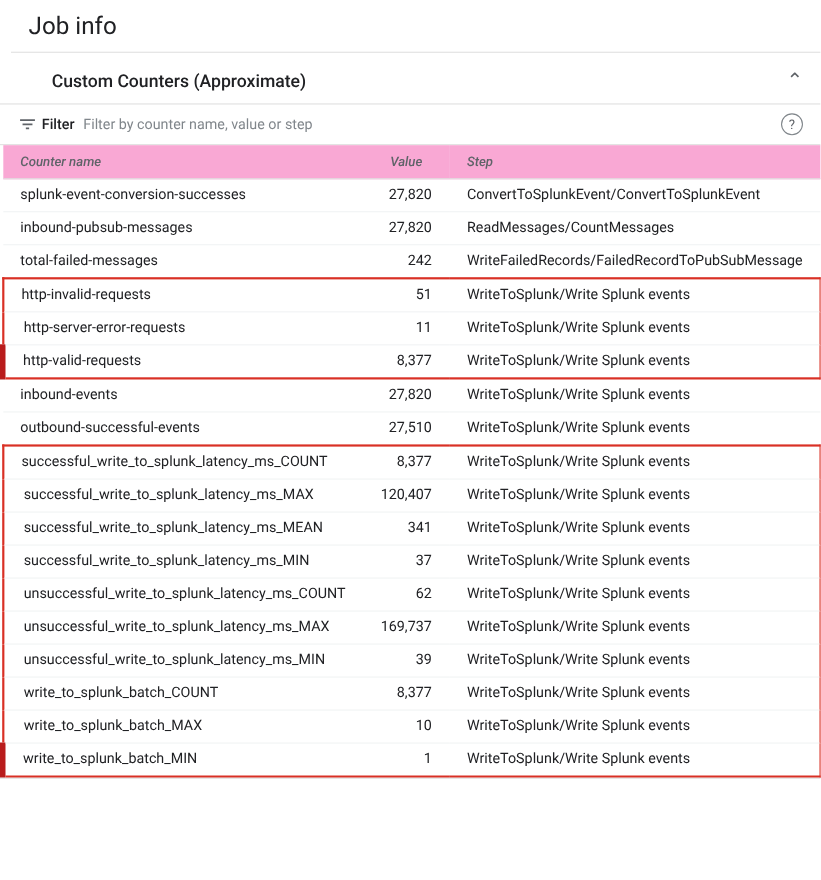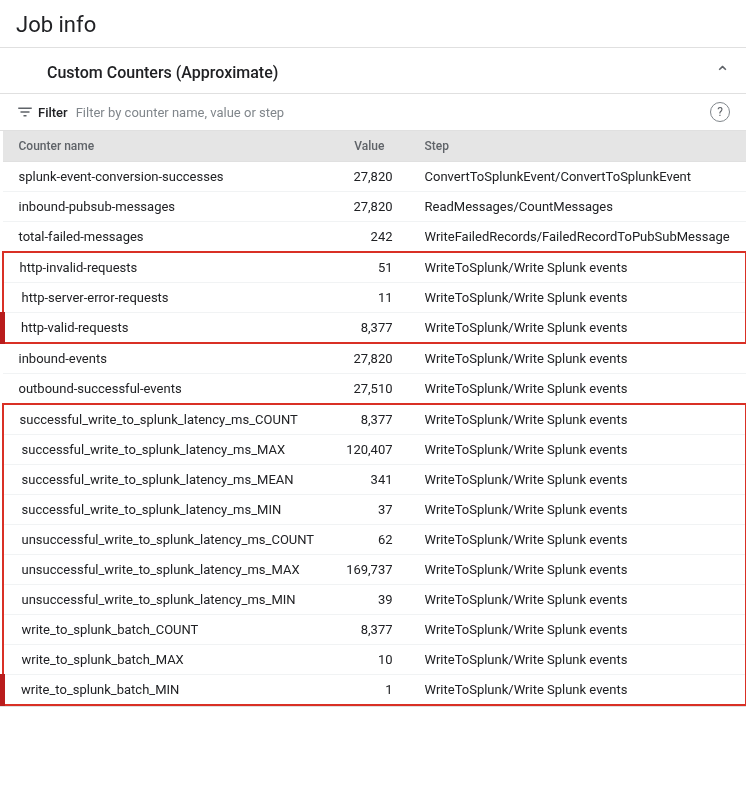--- a/index.html
+++ b/index.html
@@ -6,20 +6,21 @@
     body {
       font-family: 'Roboto', Arial, sans-serif;
       font-size: 13px;
       color: #202124;
       background: #fff;
       width: 746px;
     }
     .page-header {
       padding: 12px 16px 10px;
       border-bottom: 1px solid #e0e0e0;
+      margin-left: 10px;
     }
     .page-title {
       font-size: 22px;
       font-weight: 400;
       color: #202124;
     }
     .section-header {
       display: flex;
       align-items: center;
       justify-content: space-between;
@@ -69,21 +70,22 @@
       justify-content: center;
       font-size: 12px;
       color: #5f6368;
       cursor: pointer;
     }
     table {
       width: 100%;
       border-collapse: collapse;
     }
     thead tr {
-      background: #e5e5e5;
+      background: #f9a8d4;
+      font-style: italic;
     }
     th {
       padding: 8px 16px;
       text-align: left;
       font-weight: 500;
       font-size: 12px;
       color: #5f6368;
       border-bottom: 1px solid #e0e0e0;
     }
     th.value-col {

